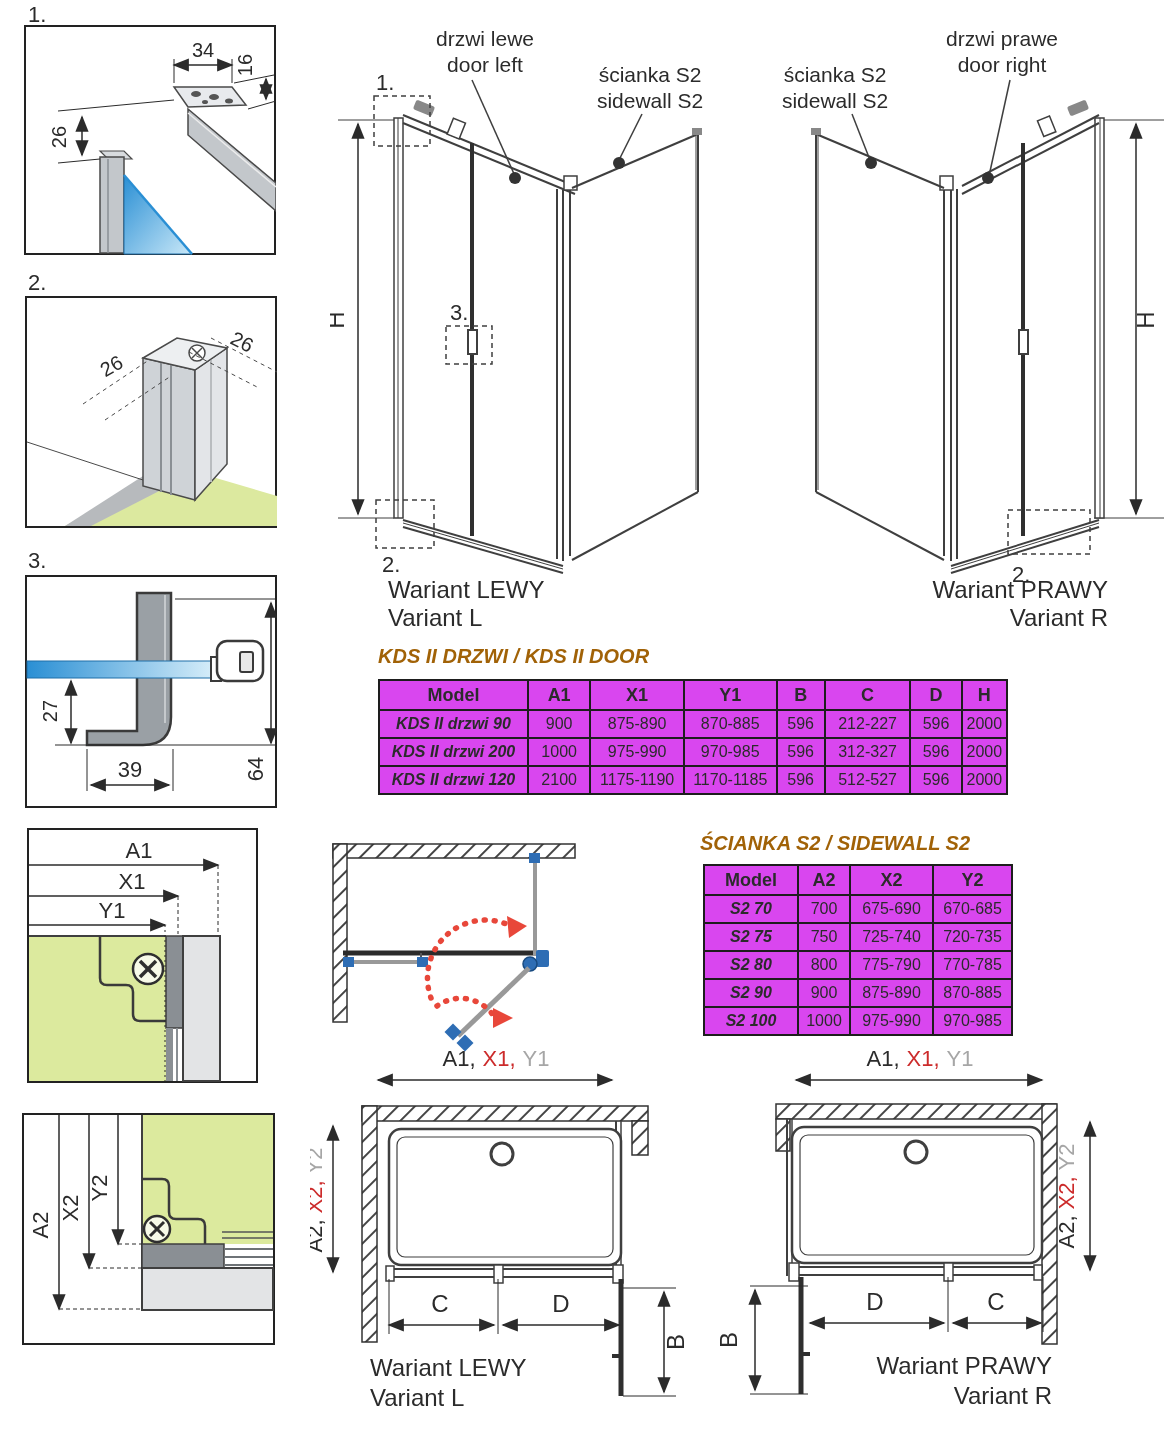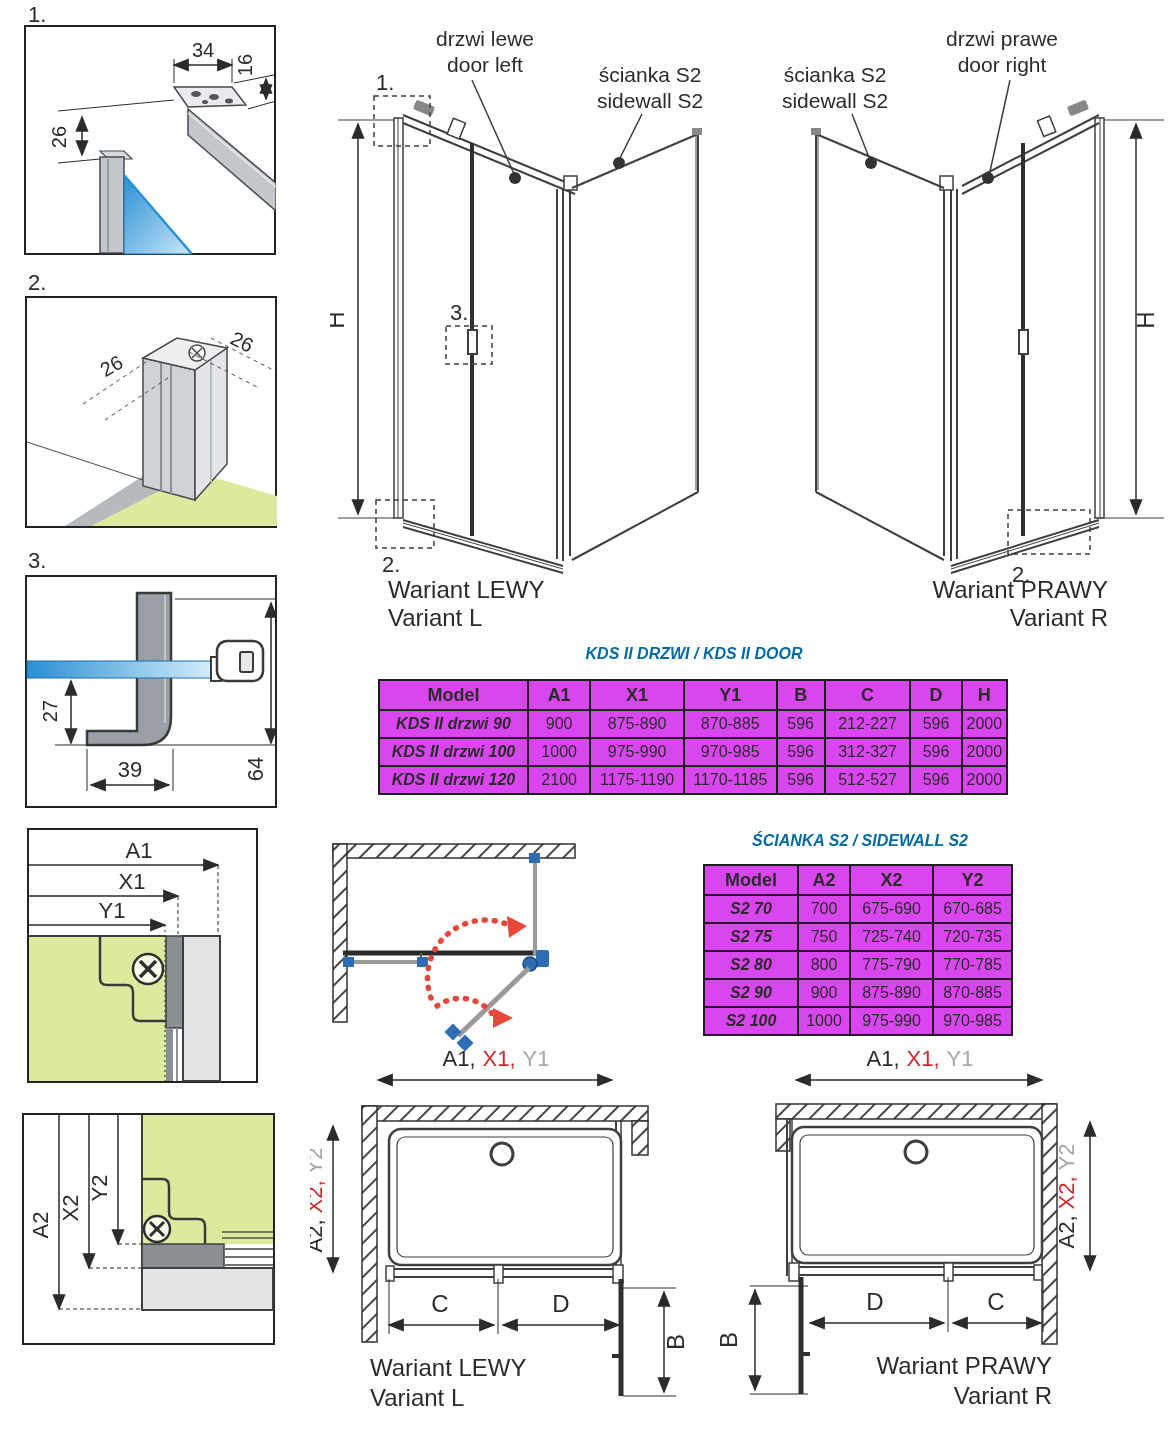--- a/index.html
+++ b/index.html
@@ -8,21 +8,21 @@
   .abs{position:absolute;}
   .marker{position:absolute;font-size:22px;color:#2b2b2b;}
   .page-title{position:absolute;left:735px;top:6px;transform:translateX(-50%);
 o        white-space:nowrap;font-size:34px;font-weight:700;letter-spacing:1px;color:#2b2b2b;}
   svg text{font-family:"Liberation Sans",sans-serif;fill:#2b2b2b;}
   table.spec{border-collapse:collapse;table-layout:fixed;background:#d946ef;}
   table.spec th, table.spec td{border:2px solid #1d1d1d;text-align:center;vertical-align:middle;
         padding:0 2px;height:26px;font-size:16px;color:#2b2b2b;overflow:hidden;white-space:nowrap;}
   table.spec th{font-size:18px;font-weight:700;height:28px;}
   td.model{font-weight:700;font-style:italic;border-radius:9px;}
-  .tbl-title{position:absolute;text-align:center;font-size:16px;font-weight:700;font-style:italic;color:#0369a1;white-space:nowrap;}
+  .tbl-title{position:absolute;text-align:left;font-size:20px;font-weight:700;font-style:italic;color:#a16207;white-space:nowrap;}
   .c-red{color:#cc2b2b;} .c-gray{color:#a6a6a6;} .c-blue{color:#2e64b5;} .c-green{color:#7cc576;} .c-indigo{color:#5c5ea8;}
 </style>
 </head>
 <body>
 
 <div class="page">
 
 
   <div class="marker" style="left:28px;top:2px">1.</div>
   <div class="marker" style="left:28px;top:270px">2.</div>
@@ -330,21 +330,21 @@
       <td class="model">KDS II drzwi 90</td>
       <td>900</td>
       <td>875-890</td>
       <td>870-885</td>
       <td>596</td>
       <td>212-227</td>
       <td>596</td>
       <td>2000</td>
     </tr>
     <tr>
-      <td class="model">KDS II drzwi 100</td>
+      <td class="model">KDS II drzwi 200</td>
       <td>1000</td>
       <td>975-990</td>
       <td>970-985</td>
       <td>596</td>
       <td>312-327</td>
       <td>596</td>
       <td>2000</td>
     </tr>
     <tr>
       <td class="model">KDS II drzwi 120</td>

